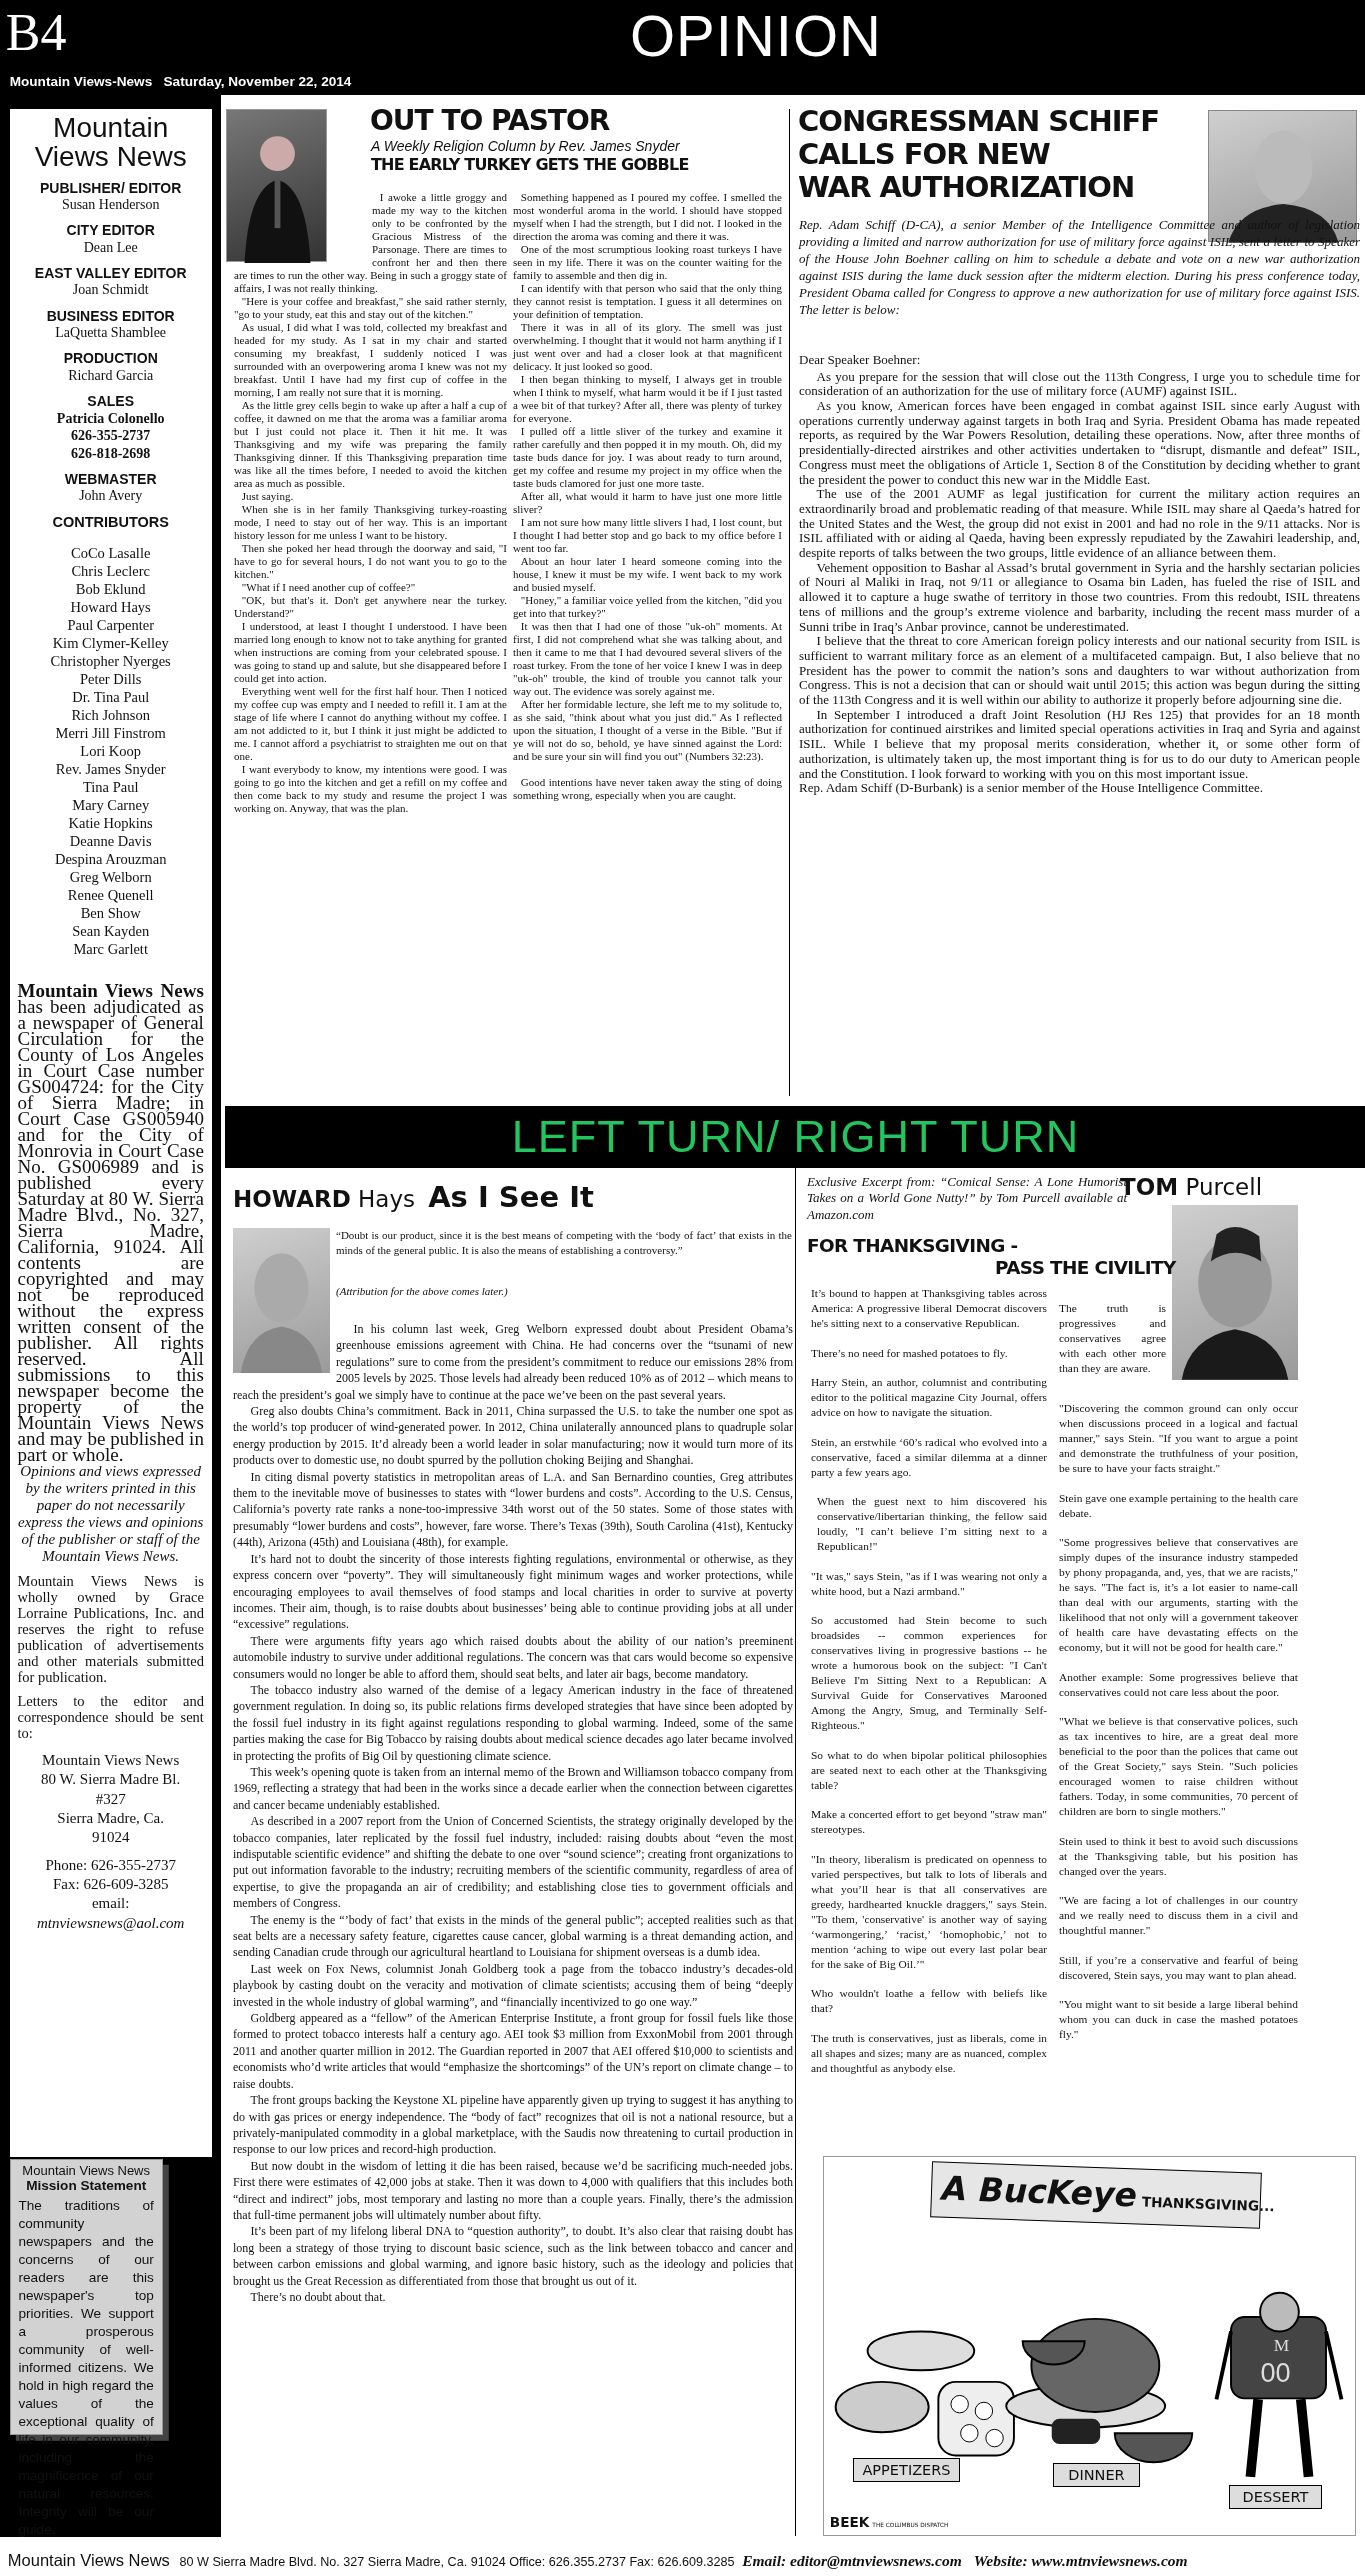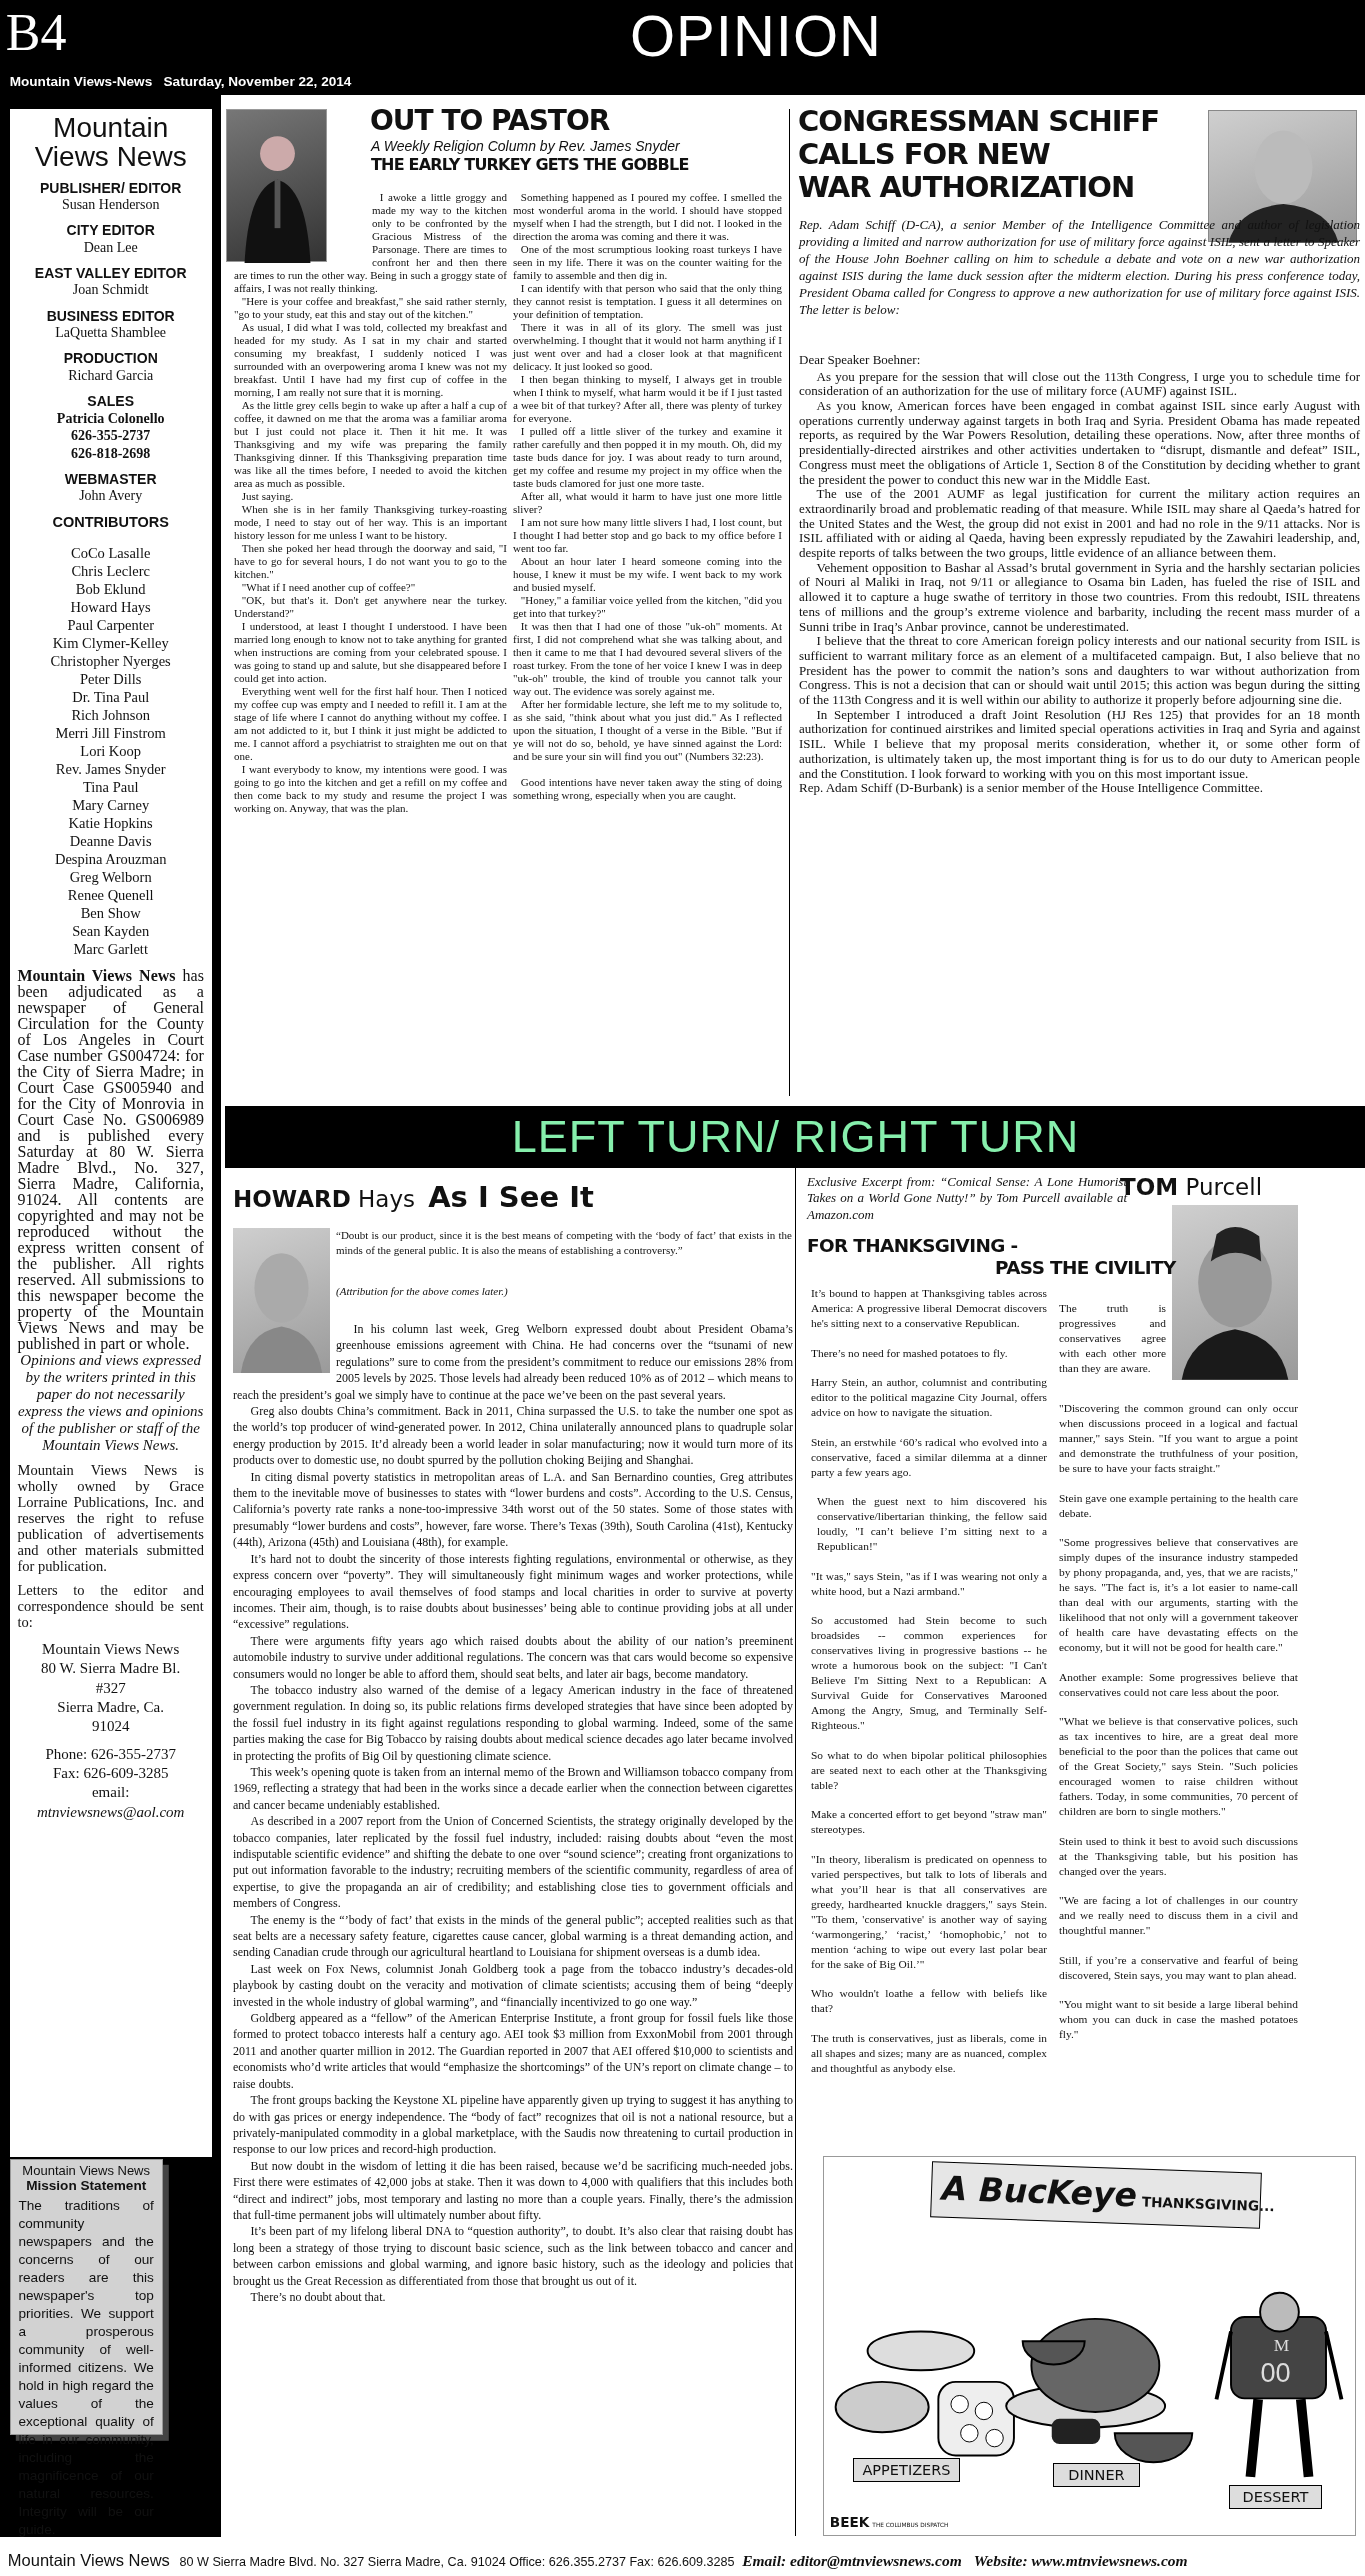--- a/index.html
+++ b/index.html
@@ -9,34 +9,34 @@
 #page-num{position:absolute;left:5.8px;top:3.9px;font-family:"Liberation Serif",serif;font-size:52px;line-height:58px}
 #section-title{position:absolute;left:630px;top:1.9px;font-family:"Liberation Sans",sans-serif;font-size:58px;line-height:68px;letter-spacing:1px}
 #dateline{position:absolute;left:9.7px;top:74px;font-family:"Liberation Sans",sans-serif;font-size:13.6px;font-weight:bold;color:#fff}
 #sidebar-frame{position:absolute;left:0;top:95px;width:221px;height:2442px;background:#000}
 #staff-box{position:absolute;left:9.7px;top:109px;width:202px;height:2048px;background:#fff;text-align:center;padding:0 7.8px}
 #paper-name{font-family:"Liberation Sans",sans-serif;font-size:28px;line-height:29px;margin-top:3.9px;margin-bottom:5.8px}
 .role{font-family:"Liberation Sans",sans-serif;font-weight:bold;font-size:14px;line-height:16.5px;margin-top:8.7px}
 .person{font-size:14px;line-height:17.5px}
 .person.bold{font-weight:bold}
 .contrib{font-size:14.5px;line-height:18px}
-.legal{text-align:justify;font-size:16px;line-height:16px;margin-top:10px}
+.legal{text-align:justify;font-size:19px;line-height:16px;margin-top:25px}
 .legal b{font-weight:bold}
 .disclaimer{font-style:italic;text-align:center;font-size:15px;line-height:17px}
 .para{text-align:justify;font-size:14.5px;line-height:16px;margin-top:7.8px}
 .address{text-align:center;font-size:15px;line-height:19.4px;margin-top:9.7px}
 .col{position:absolute}
 .body-text{font-size:11px;line-height:13px;text-align:justify}
 .body-text p{text-indent:9.7px}
 .photo{background:linear-gradient(160deg,#777,#333);position:absolute}
 .photo.light{background:linear-gradient(160deg,#cfcfcf,#9a9a9a)}
 .vrule{position:absolute;background:#000;width:1.9px}
 #footer{position:absolute;left:0;top:2545px;width:1366px;height:31px;font-family:"Liberation Sans",sans-serif;font-size:14px;padding:5.8px 7.8px;white-space:nowrap}
 #footer .em{font-family:"Liberation Serif",serif;font-style:italic;font-weight:bold;font-size:15.5px}
-#lt-banner{position:absolute;left:225px;top:1106px;width:1141px;height:62px;background:#000;color:#86efac;font-family:"Liberation Sans",sans-serif;font-size:45px;line-height:62px;text-align:center;letter-spacing:1px}
+#lt-banner{position:absolute;left:225px;top:1106px;width:1141px;height:62px;background:#000;color:#22c55e;font-family:"Liberation Sans",sans-serif;font-size:45px;line-height:62px;text-align:center;letter-spacing:1px}
 </style>
 </head>
 <body>
 
 <div id="masthead">
   <div id="page-num">B4</div>
   <div id="section-title">OPINION</div>
   <div id="dateline" style="white-space:pre">Mountain Views-News   Saturday, November 22, 2014</div>
 </div>
 

